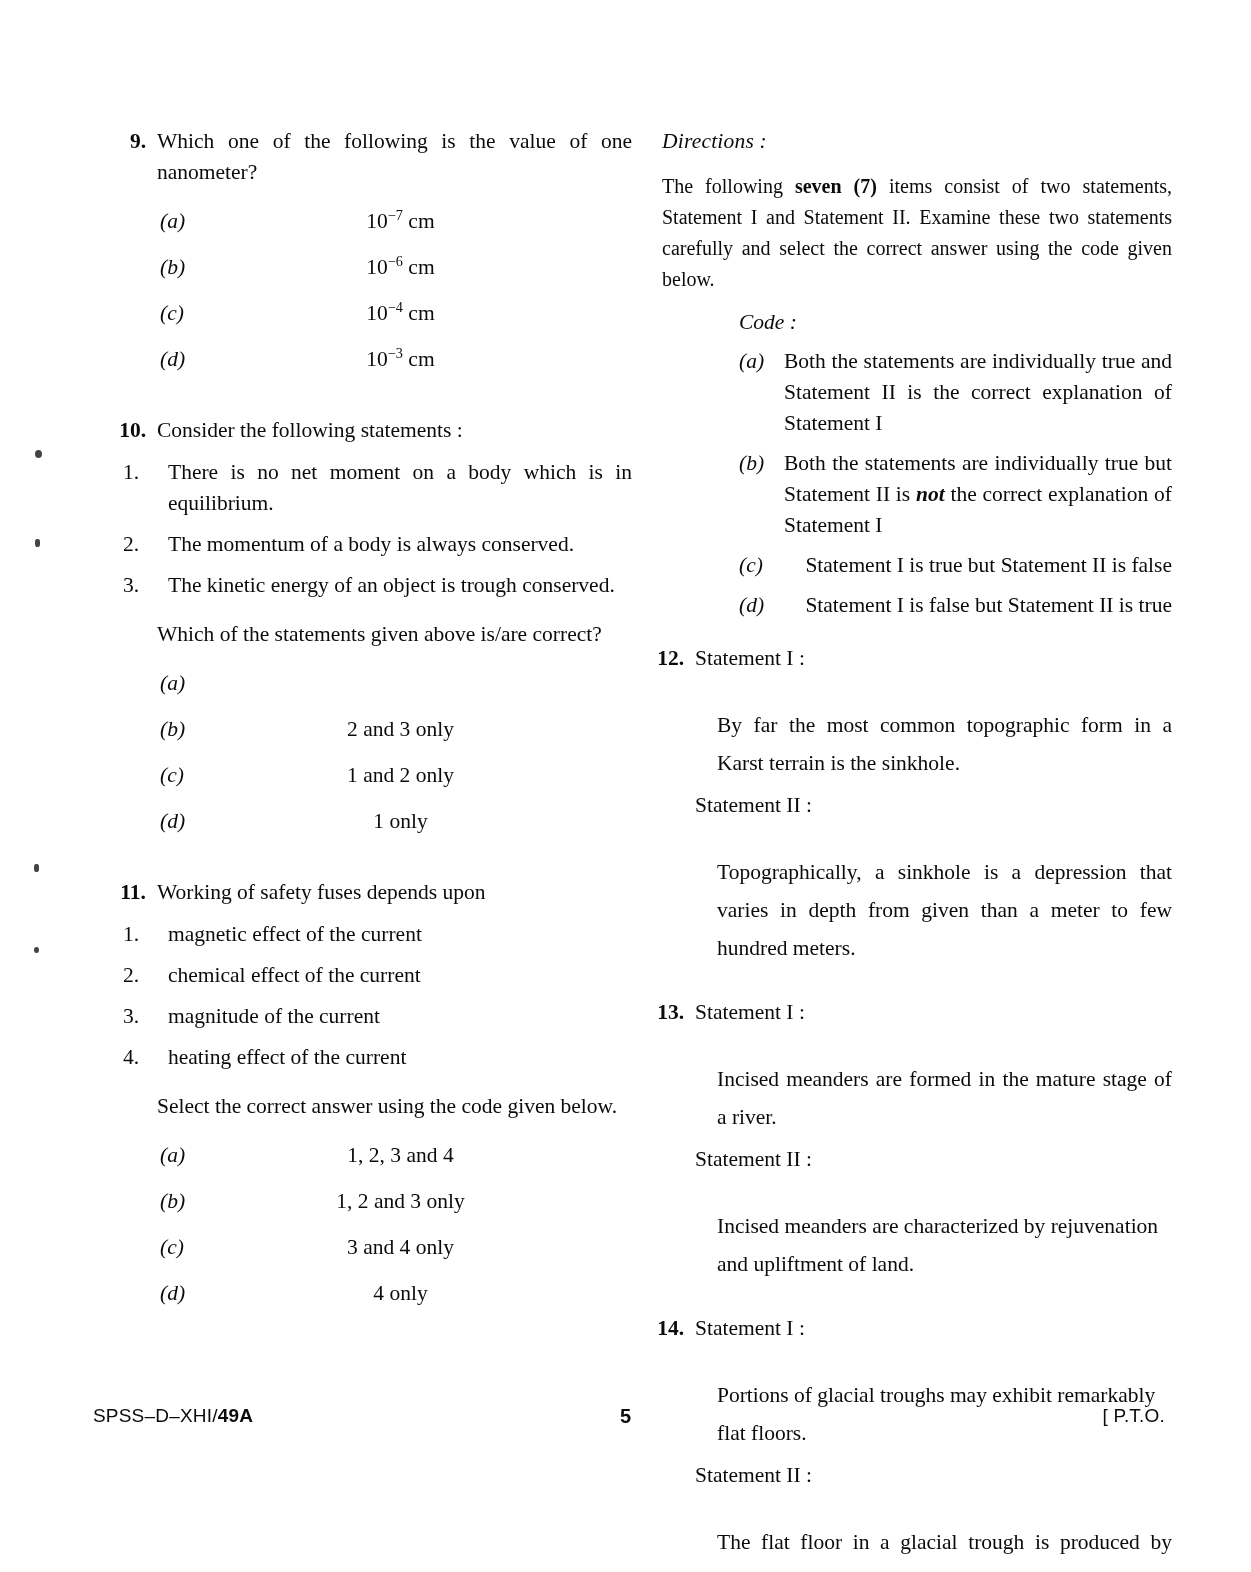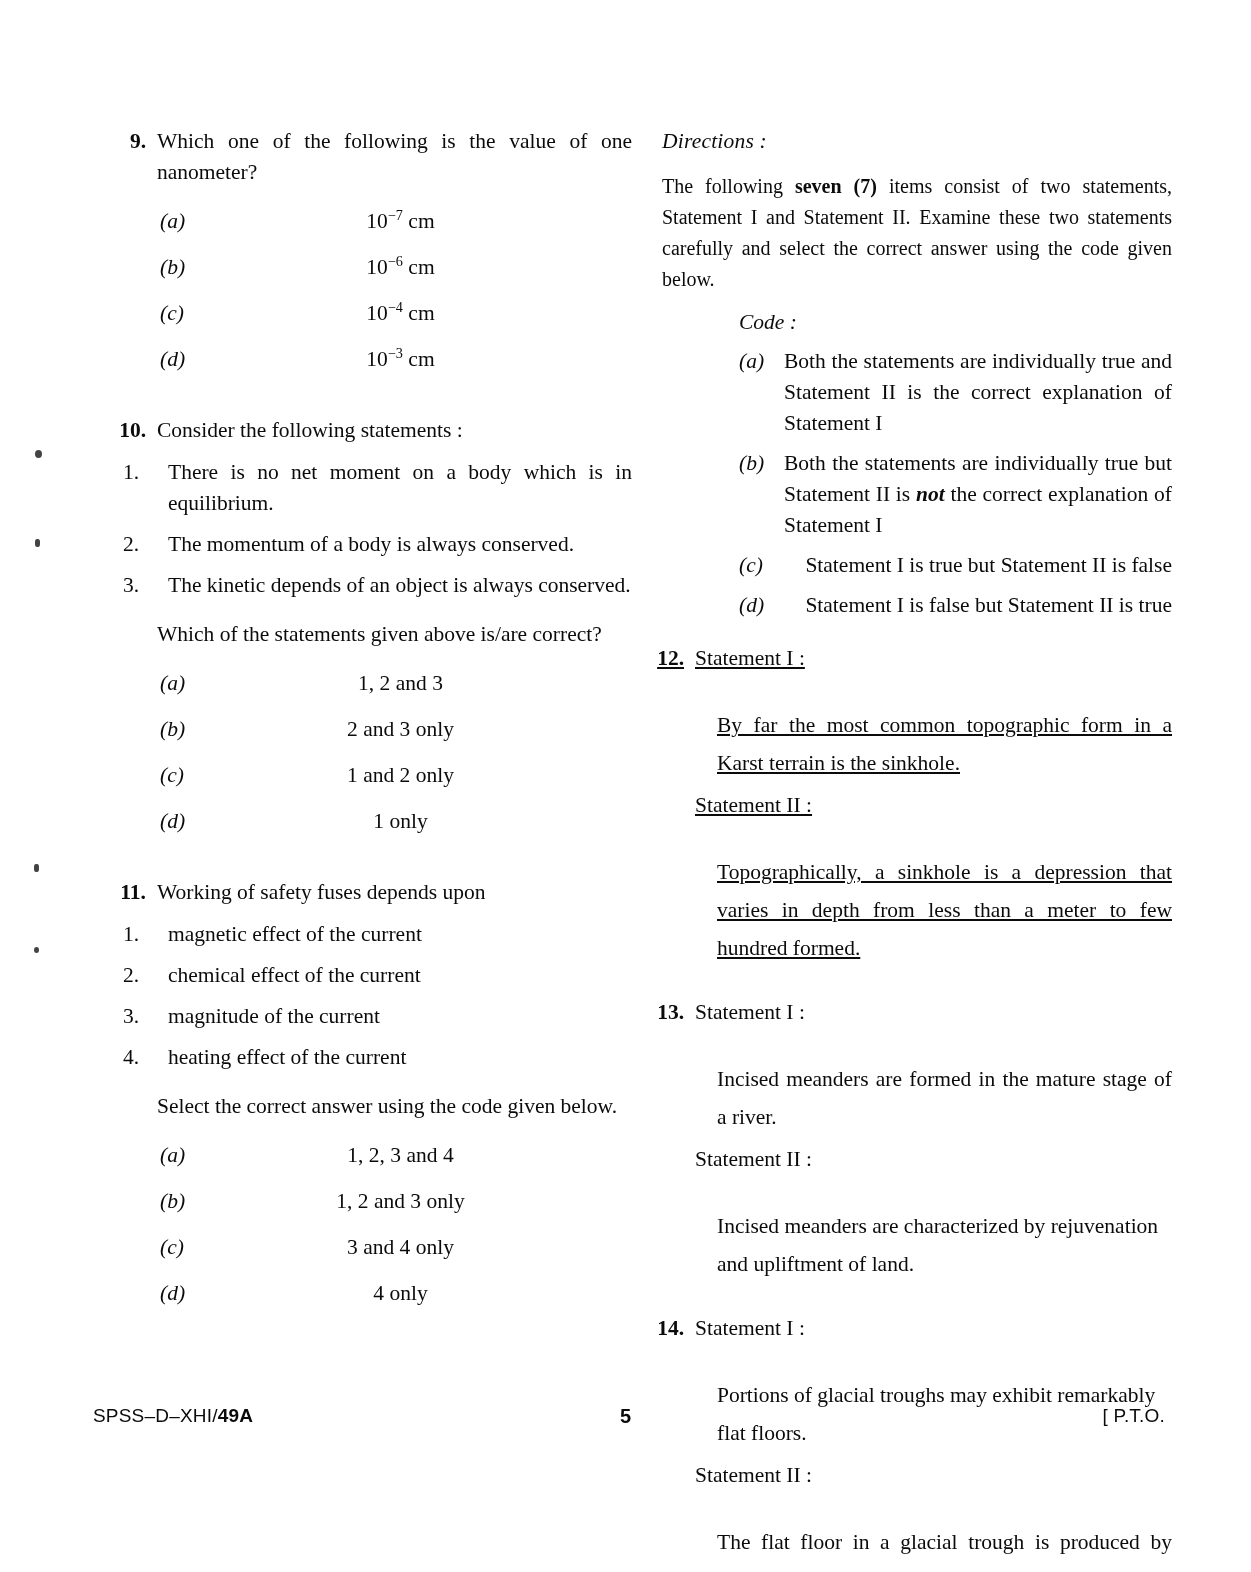--- a/index.html
+++ b/index.html
@@ -294,28 +294,27 @@
           <div class="sub-row">
             <div class="sub-num">1.</div>
             <div class="sub-text">There is no net moment on a body which is in equilibrium.</div>
           </div>
           <div class="sub-row">
             <div class="sub-num">2.</div>
             <div class="sub-text">The momentum of a body is always conserved.</div>
           </div>
           <div class="sub-row">
             <div class="sub-num">3.</div>
-            <div class="sub-text">The kinetic depends of an object is always conserved.</div>
+            <div class="sub-text">The kinetic energy of an object is trough conserved.</div>
           </div>
         </div>
         <div class="tail-para">Which of the statements given above is/are correct?</div>
         <div class="options">
           <div class="opt-row">
             <div class="opt-label">(a)</div>
-            <div class="opt-text">1, 2 and 3</div>
           </div>
           <div class="opt-row">
             <div class="opt-label">(b)</div>
             <div class="opt-text">2 and 3 only</div>
           </div>
           <div class="opt-row">
             <div class="opt-label">(c)</div>
             <div class="opt-text">1 and 2 only</div>
           </div>
           <div class="opt-row">
@@ -392,28 +391,28 @@
             <div class="code-opt-label">(c)</div>
             <div class="code-opt-text nojust">Statement I is true but Statement II is false</div>
           </div>
           <div class="code-opt-row">
             <div class="code-opt-label">(d)</div>
             <div class="code-opt-text nojust">Statement I is false but Statement II is true</div>
           </div>
         </div>
       </div>
 
-      <div class="qblock" style="margin-bottom:22px;text-decoration:underline;">
+      <div class="qblock" style="margin-bottom:22px;">
         <div class="q-row">
           <div class="q-num">12.</div>
           <div style="flex:1;">
             <div class="stmt-label">Statement I :</div>
             <div class="stmt-body">By far the most common topographic form in a Karst terrain is the sinkhole.</div>
             <div class="stmt-label">Statement II :</div>
-            <div class="stmt-body">Topographically, a sinkhole is a depression that varies in depth from less than a meter to few hundred formed.</div>
+            <div class="stmt-body">Topographically, a sinkhole is a depression that varies in depth from given than a meter to few hundred meters.</div>
           </div>
         </div>
       </div>
 
       <div class="qblock" style="margin-bottom:22px;">
         <div class="q-row">
           <div class="q-num">13.</div>
           <div style="flex:1;">
             <div class="stmt-label">Statement I :</div>
             <div class="stmt-body">Incised meanders are formed in the mature stage of a river.</div>

